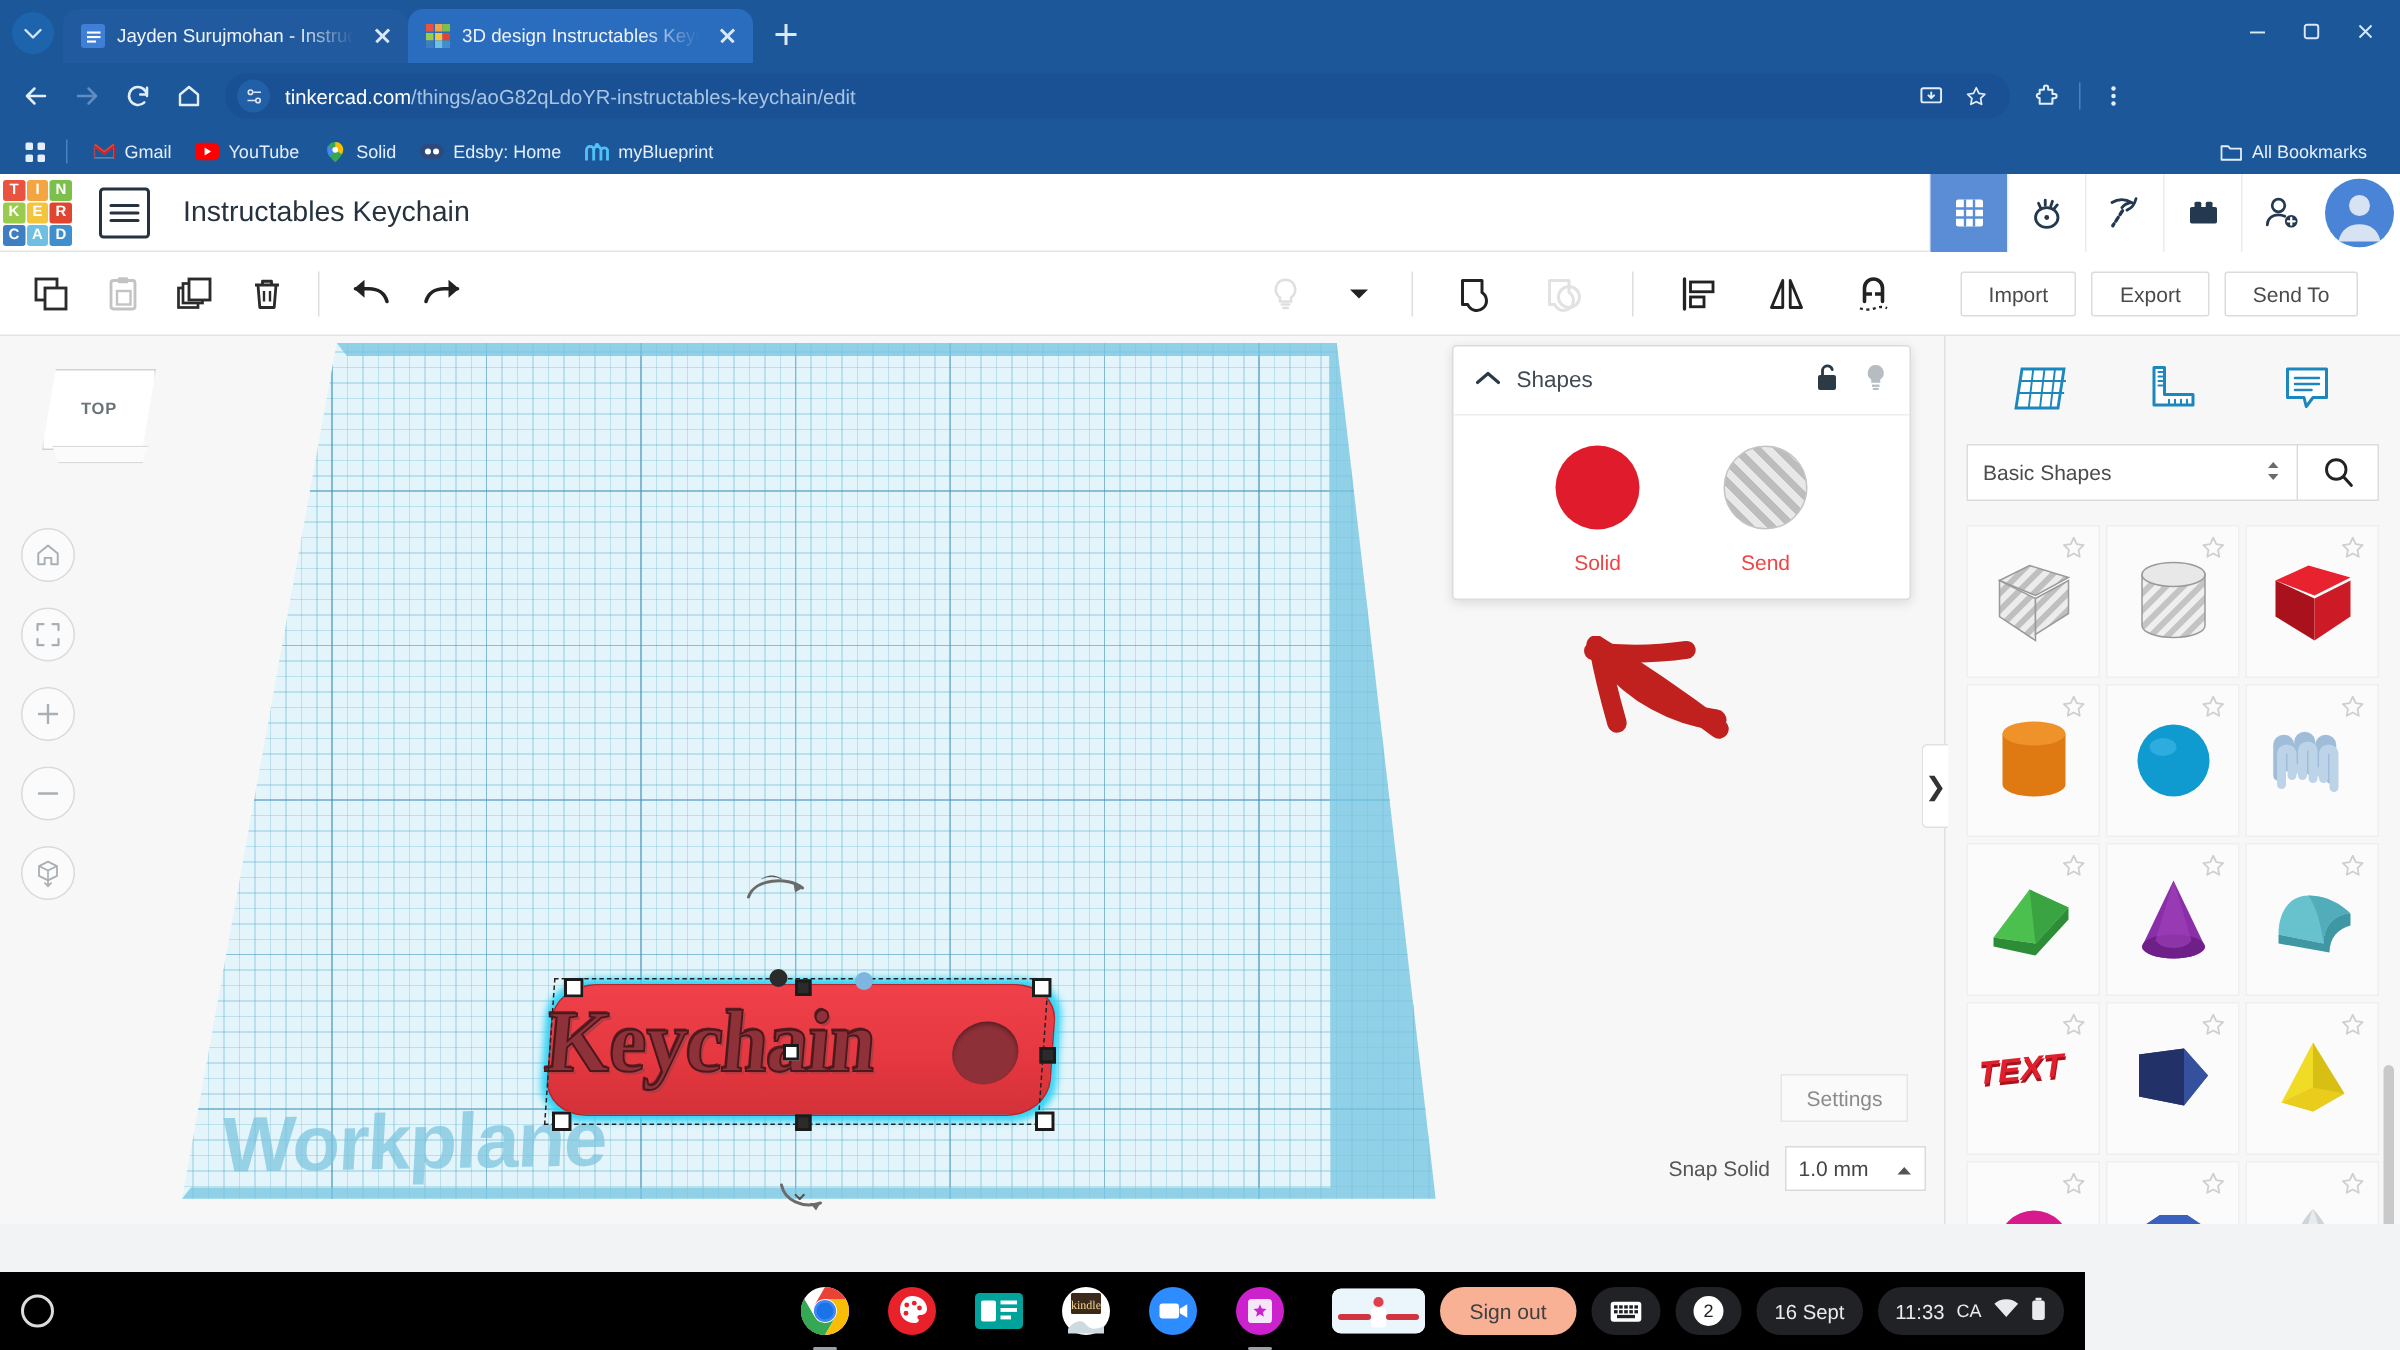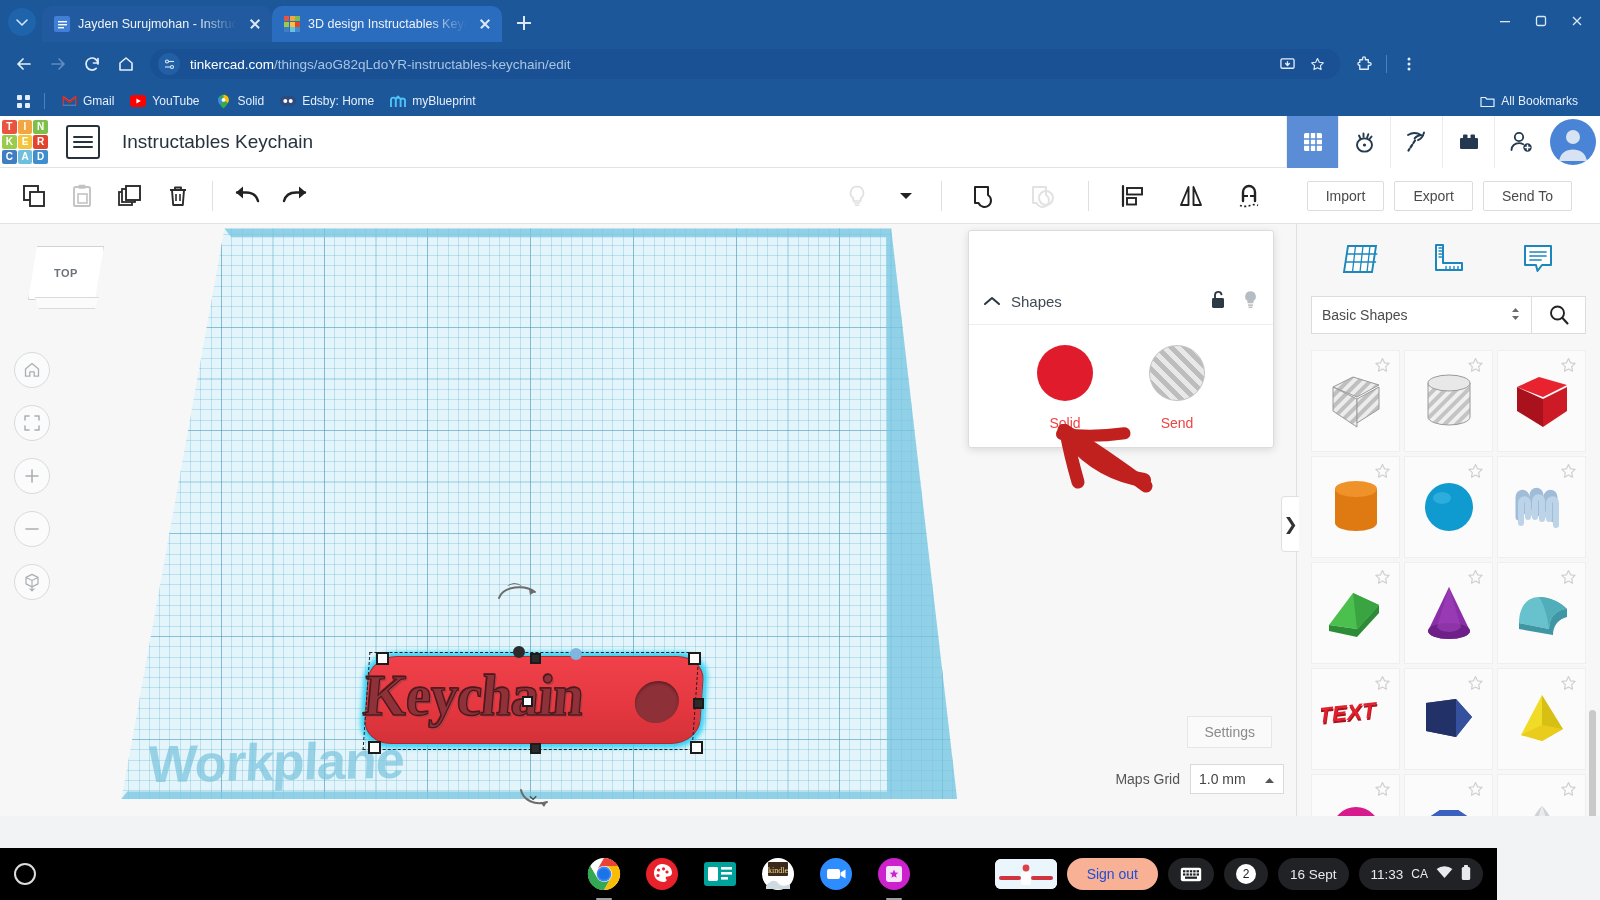--- a/index.html
+++ b/index.html
@@ -232,21 +232,20 @@
 
   
   .shape-panel {
     position: absolute; left: 968px; top: 6px; width: 306px;
     background:#fff; border:1px solid #dcdcdc; border-radius:3px;
     box-shadow: 0 2px 8px rgba(0,0,0,.12);
   }
   .sp-head {
     height: 46px; display:flex; align-items:center; padding: 0 14px; gap:10px;
     border-bottom:1px solid #eee;
-    margin-top:48px;
   }
   .sp-title { font-size:15px; color:#3f4a53; }
   .sp-head-right { margin-left:auto; display:flex; align-items:center; gap:16px;}
   .sp-body { padding: 20px 0 16px; display:flex; justify-content:center; gap:56px; }
   .sp-opt { display:flex; flex-direction:column; align-items:center; gap:14px; cursor:pointer;}
   .sp-swatch-solid { width:56px; height:56px; border-radius:50%; background:#e01b2b; }
   .sp-swatch-hole {
     width:56px; height:56px; border-radius:50%;
     background: repeating-linear-gradient(45deg,#bdbdbd 0 5px,#e8e8e8 5px 10px);
     border:1px solid #c4c4c4;
@@ -302,34 +301,34 @@
   }
   .sb-collapse {
     position:absolute; left:-16px; top:272px; width:18px; height:56px;
     background:#fff; border:1px solid #e0e0e0; border-right:none; border-radius:4px 0 0 4px;
     display:flex; align-items:center; justify-content:center; cursor:pointer;
     font-size:17px; color:#333; z-index:5;
   }
 
   
   .taskbar {
-    position:absolute; left:0; bottom:0; width:1497px; height:52px; background:#000;
+    position:absolute; left:0; bottom:0; width:1390px; height:52px; background:#000;
     display:flex; align-items:center;margin-top:48px;
   }
   .tb-launcher {
     width:22px; height:22px; border-radius:50%; border:2px solid #dcdcdc; margin-left:14px;
     cursor:pointer;
   }
   .tb-apps { position:absolute; left:50%; transform:translateX(-50%); display:flex; align-items:center; gap:22px; }
   .tb-app { width:36px; height:36px; border-radius:50%; display:flex; align-items:center; justify-content:center; cursor:pointer; position:relative;}
   .tb-app-underline { position:absolute; bottom:-8px; left:50%; transform:translateX(-50%); width:16px; height:2px; background:#9aa0a6; border-radius:2px;}
   .tb-right { margin-left:auto; display:flex; align-items:center; gap:10px; padding-right:14px; }
   .tb-thumb { width:62px; height:30px; border-radius:6px; overflow:hidden; cursor:pointer; position:relative; background:#eaf6fb;}
   .signout {
-    height:32px; padding:0 20px; border-radius:16px; background:#f8b195; color:#1d4ed8;
+    height:32px; padding:0 20px; border-radius:16px; background:#f8b195; color:#404040;
     font-size:14px; display:flex; align-items:center; cursor:pointer;
   }
   .tb-pill {
     height:32px; border-radius:16px; background:#212225; display:flex; align-items:center;
     gap:8px; padding:0 12px; color:#e8eaed; font-size:13.5px; cursor:pointer;
   }
   .badge2 { width:20px; height:20px; border-radius:50%; background:#fff; color:#202124;
             font-size:12px; display:flex; align-items:center; justify-content:center; }
 </style>
 </head>
@@ -813,21 +812,21 @@
       <path d="M14 6 C40 22, 72 44, 96 62" stroke="#c0211f" stroke-width="13" fill="none" stroke-linecap="round"></path>
       <path d="M16 8 C20 30, 24 44, 28 58" stroke="#c0211f" stroke-width="13" fill="none" stroke-linecap="round"></path>
       <path d="M12 10 C34 16, 54 18, 74 18" stroke="#c0211f" stroke-width="12" fill="none" stroke-linecap="round" transform="rotate(-8 12 10)"></path>
     </svg>
     <svg class="annot" style="left:1064px;top:212px;" width="110" height="60">
       <path d="M8 4 C26 26, 52 40, 80 44" stroke="#c0211f" stroke-width="14" fill="none" stroke-linecap="round"></path>
     </svg>
 
     <button class="settings-btn" style="right:328px;">Settings</button>
     <div class="snapgrid" style="right:316px;">
-      <span class="snapgrid-lbl">Maps Grid</span>
+      <span class="snapgrid-lbl">Snap Solid</span>
       <div class="snapgrid-sel">
         <span>1.0 mm</span>
         <span>
           <svg width="11" height="7" viewBox="0 0 11 7">
               <path d="M1 6l4.5-5L10 6z" fill="#555"></path>
             </svg>
         </span>
       </div>
     </div>
 

